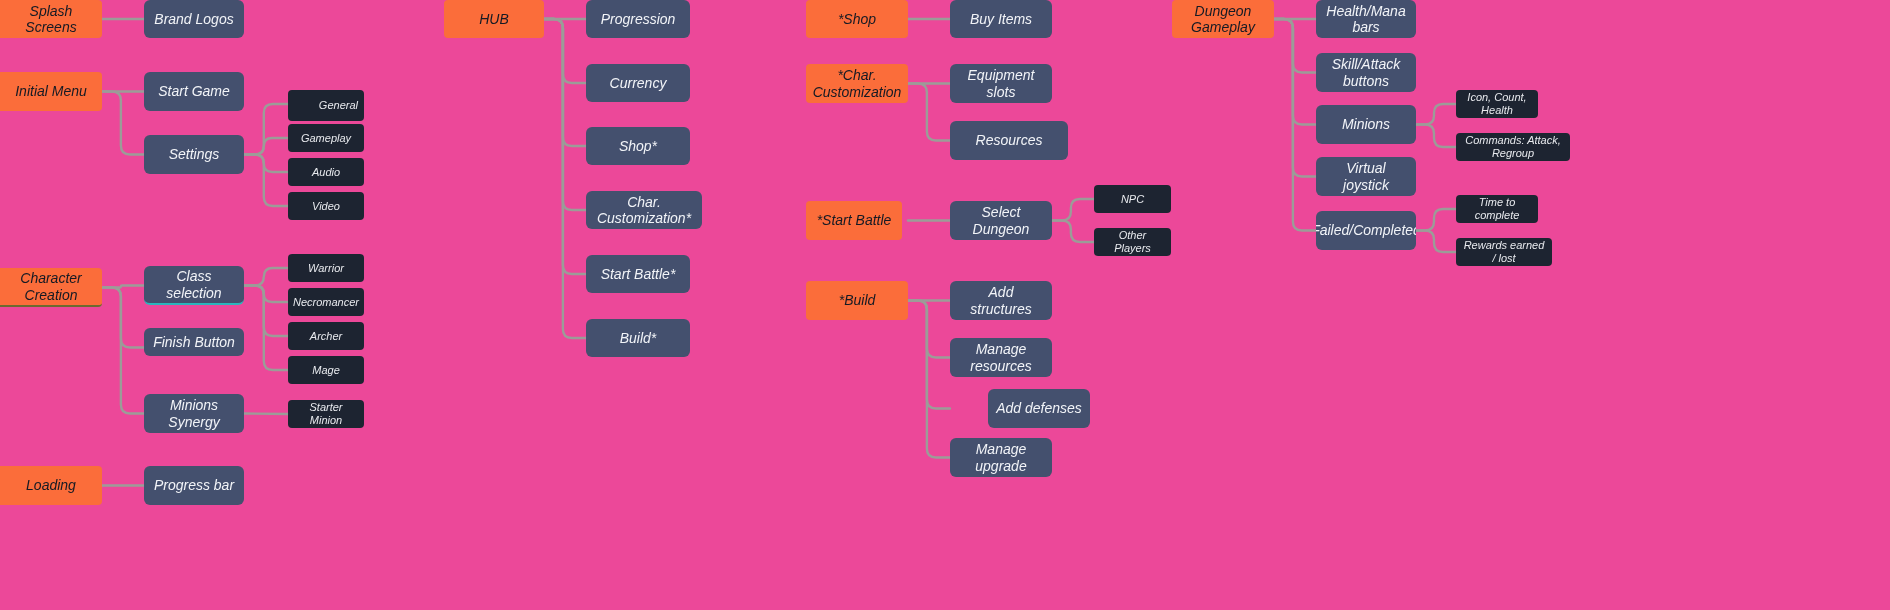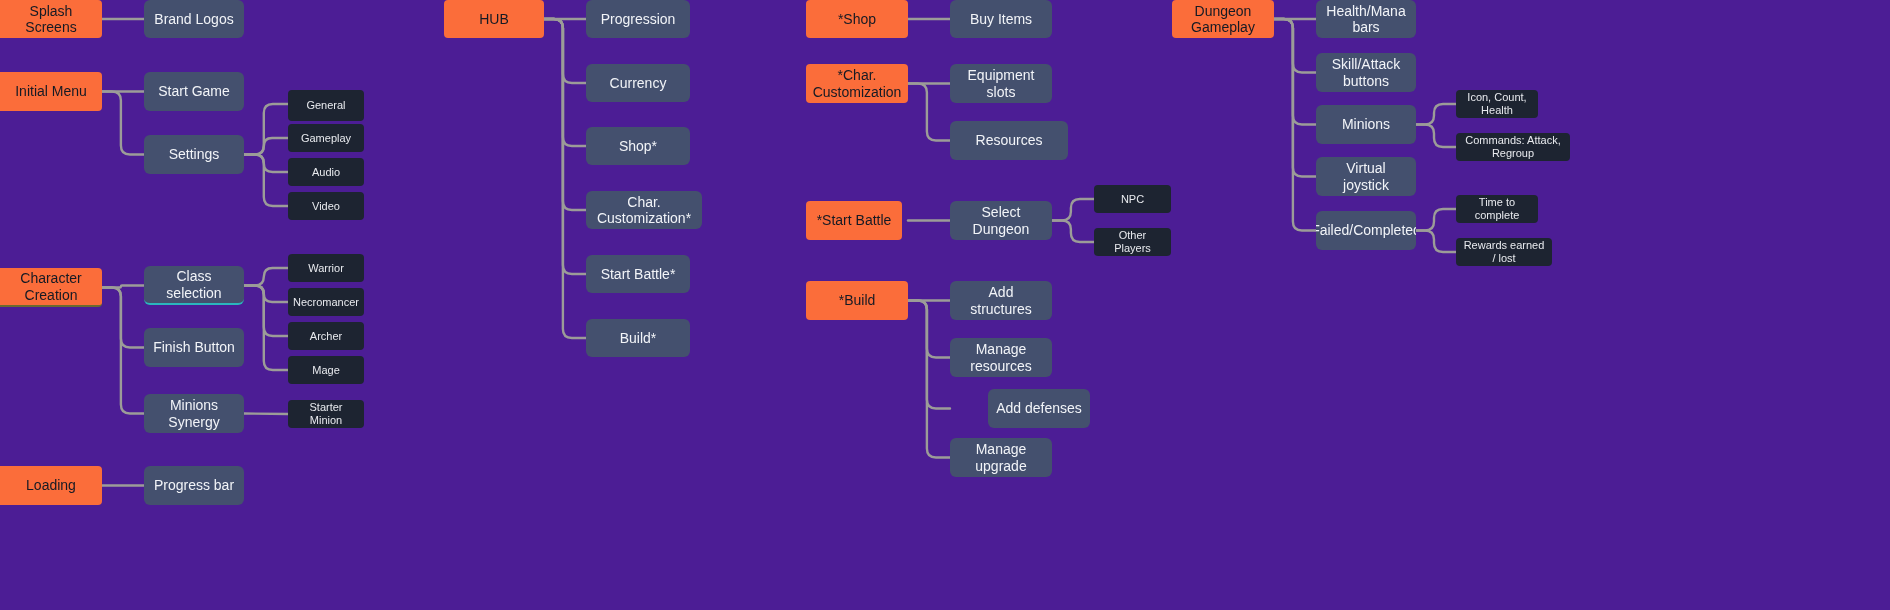--- a/index.html
+++ b/index.html
@@ -5,22 +5,23 @@
 <style>
   html,body{margin:0;padding:0;background:#000;}
   body{
     font-family:"Liberation Sans","DejaVu Sans",sans-serif;
     -webkit-font-smoothing:antialiased;
   }
   #stage{
     position:relative;
     width:1890px;
     height:610px;
-    background:#4c1d95;
+    background:#ec4899;
     overflow:hidden;
+    font-style:italic;
   }
   svg.links{
     position:absolute;
     left:0;top:0;
     width:1890px;height:610px;
     pointer-events:none;
   }
   .node{
     position:absolute;
     box-sizing:border-box;
@@ -120,39 +121,39 @@
       </div>
       <div class="node root flat-left" style="left: 0px; top: 72px; width: 102px; height: 39px;">
         <span>Initial Menu</span>
       </div>
       <div class="node mid" style="left: 144px; top: 72px; width: 100px; height: 39px;">
         <span>Start Game</span>
       </div>
       <div class="node mid" style="left: 144px; top: 135px; width: 100px; height: 39px;">
         <span>Settings</span>
       </div>
-      <div class="node leaf" style="left: 288px; top: 90px; width: 76px; height: 31px;">
+      <div class="node leaf" style="left: 288px; top: 90px; width: 76px; height: 31px; justify-content: flex-end;">
         <span>General</span>
       </div>
       <div class="node leaf" style="left: 288px; top: 124px; width: 76px; height: 28px;">
         <span>Gameplay</span>
       </div>
       <div class="node leaf" style="left: 288px; top: 158px; width: 76px; height: 28px;">
         <span>Audio</span>
       </div>
       <div class="node leaf" style="left: 288px; top: 192px; width: 76px; height: 28px;">
         <span>Video</span>
       </div>
       <div class="node root flat-left accent-olive" style="left: 0px; top: 268px; width: 102px; height: 39px;">
         <span>Character Creation</span>
       </div>
       <div class="node mid accent-teal" style="left: 144px; top: 266px; width: 100px; height: 39px;">
         <span>Class selection</span>
       </div>
-      <div class="node mid" style="left: 144px; top: 328px; width: 100px; height: 39px;">
+      <div class="node mid" style="left: 144px; top: 328px; width: 100px; height: 28px;">
         <span>Finish Button</span>
       </div>
       <div class="node mid" style="left: 144px; top: 394px; width: 100px; height: 39px;">
         <span>Minions Synergy</span>
       </div>
       <div class="node leaf" style="left: 288px; top: 254px; width: 76px; height: 28px;">
         <span>Warrior</span>
       </div>
       <div class="node leaf" style="left: 288px; top: 288px; width: 76px; height: 28px;">
         <span>Necromancer</span>

